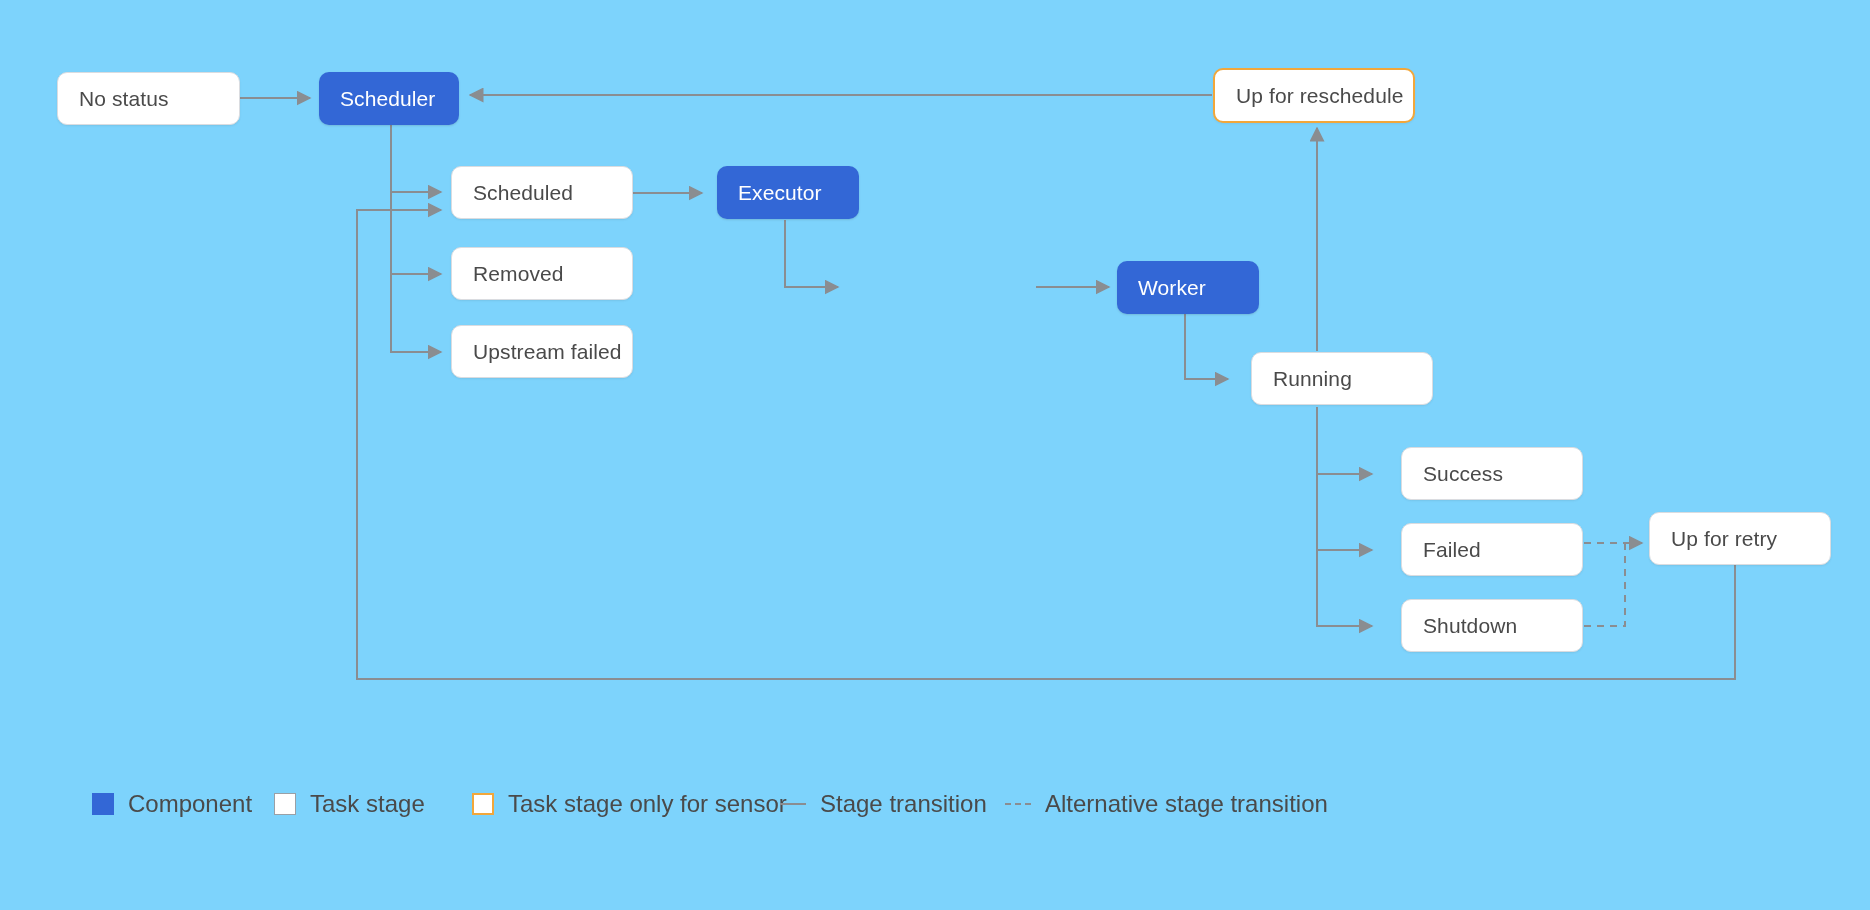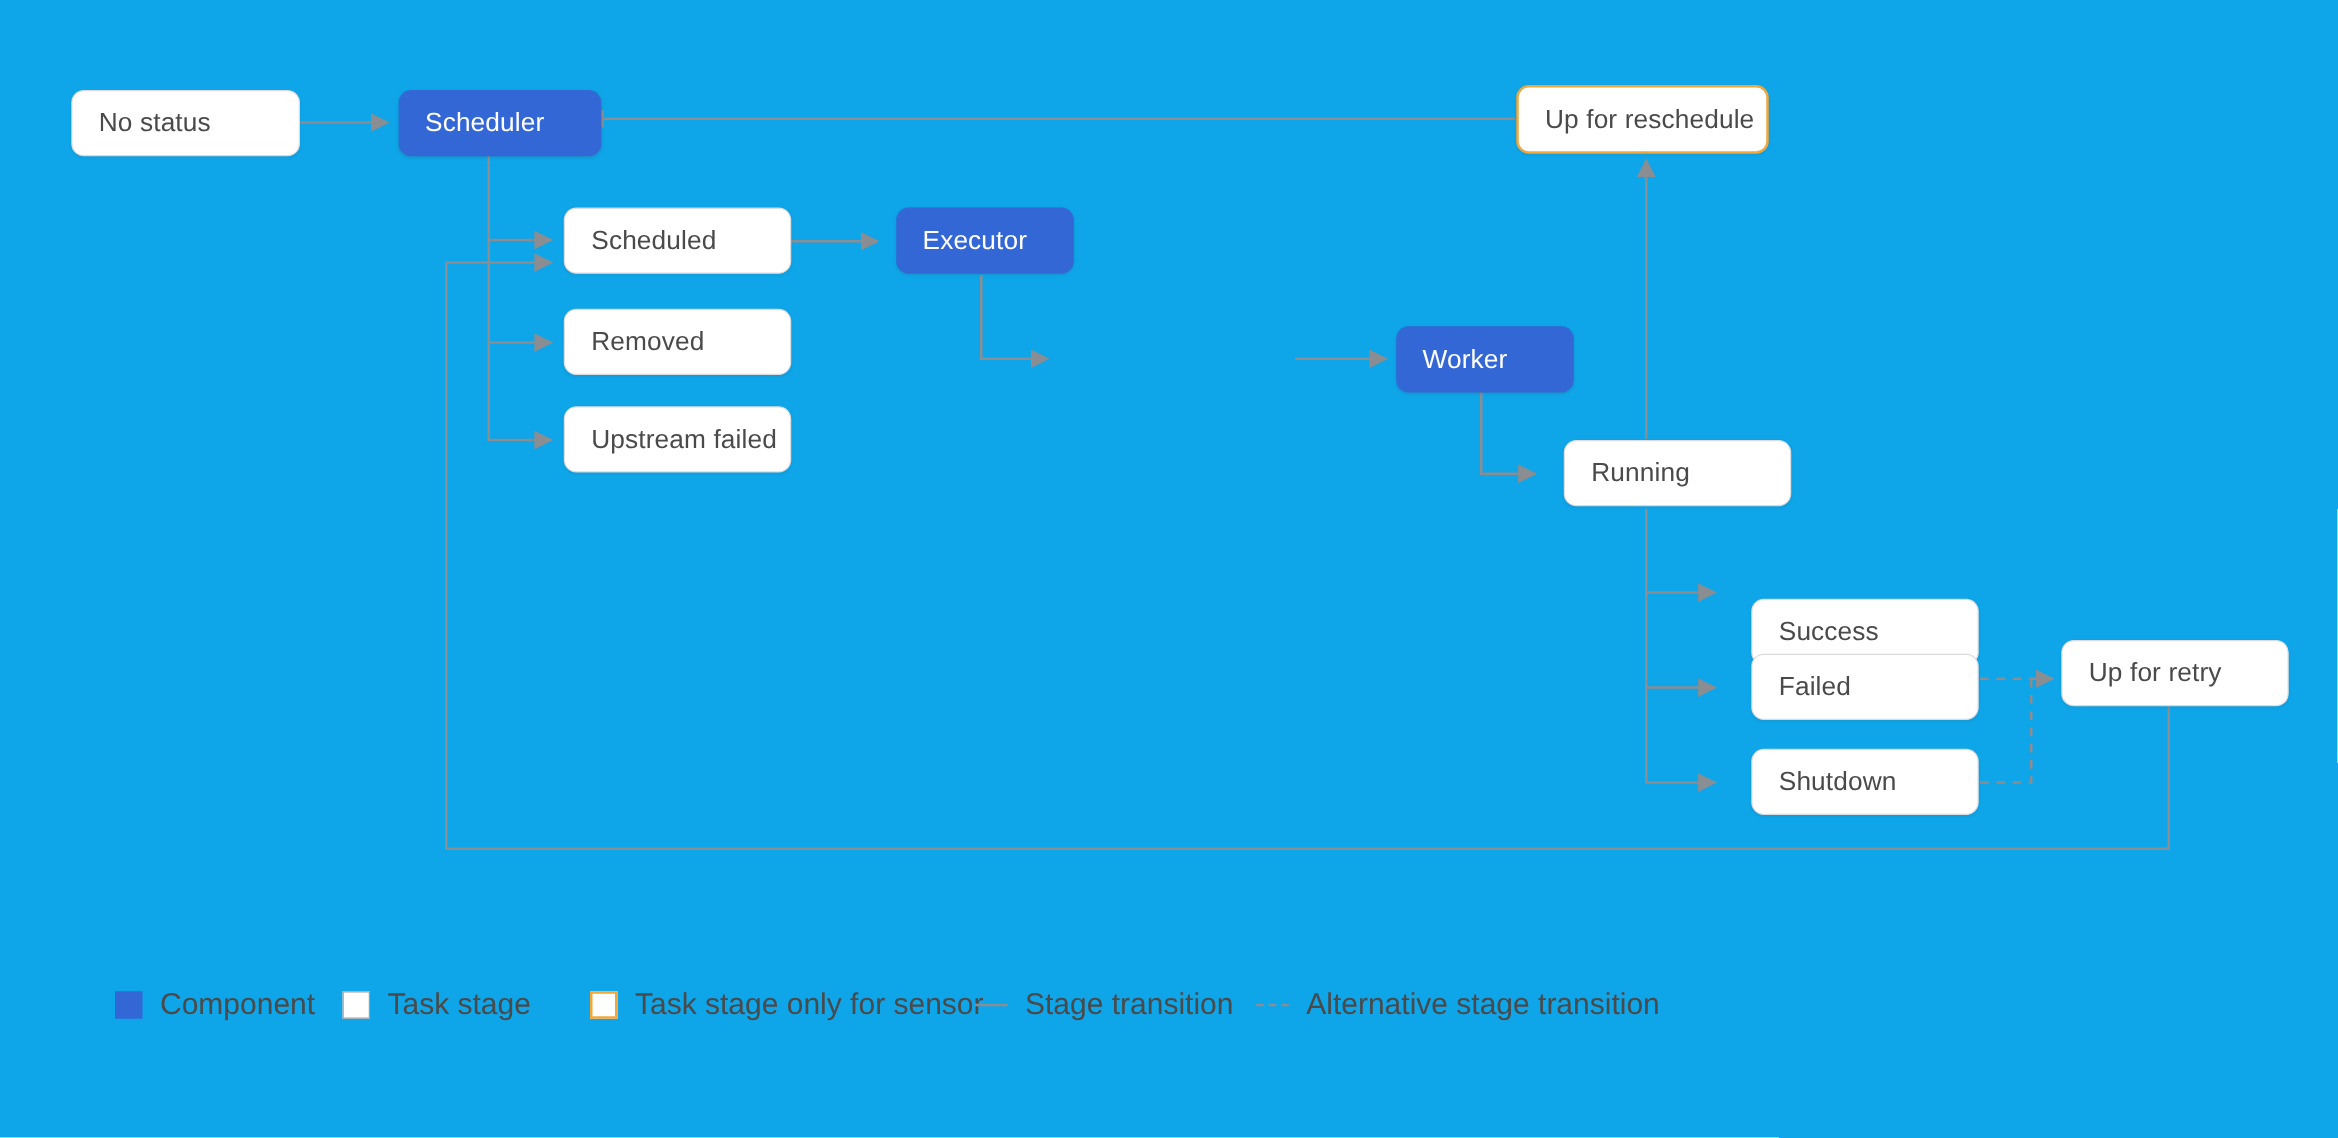--- a/index.html
+++ b/index.html
@@ -6,21 +6,21 @@
   html, body {
     margin: 0;
     padding: 0;
     background: #ffffff;
     font-family: "Liberation Sans", sans-serif;
   }
   #canvas {
     position: relative;
     width: 1870px;
     height: 910px;
-    background: #0ea5e9;
+    background: #7dd3fc;
     overflow: hidden;
   }
   #edge-layer {
     position: absolute;
     left: 0;
     top: 0;
     width: 1870px;
     height: 910px;
     pointer-events: none;
   }
@@ -146,21 +146,21 @@
       <path d="M 1584 626 L 1625 626 L 1625 543" stroke-dasharray="7 6"></path>
 
       <path d="M 1735 565 L 1735 679 L 357 679 L 357 210 L 441 210" marker-end="url(#arrow)"></path>
     </g>
   </svg>
 
   <div class="node stage" style="left:57px; top:72px; width:183px; height:53px;">
     <span>No status</span>
   </div>
 
-  <div class="node component" style="left:319px; top:72px; width:162px; height:53px;">
+  <div class="node component" style="left:319px; top:72px; width:140px; height:53px;">
     <span>Scheduler</span>
   </div>
 
   <div class="node sensor" style="left:1213px; top:68px; width:202px; height:55px;">
     <span>Up for reschedule</span>
   </div>
 
   <div class="node stage" style="left:451px; top:166px; width:182px; height:53px;">
     <span>Scheduled</span>
   </div>
@@ -179,21 +179,21 @@
   </div>
 
   <div class="node stage" style="left:451px; top:325px; width:182px; height:53px;">
     <span>Upstream failed</span>
   </div>
 
   <div class="node stage" style="left:1251px; top:352px; width:182px; height:53px;">
     <span>Running</span>
   </div>
 
-  <div class="node stage" style="left:1401px; top:447px; width:182px; height:53px;margin-top:32px;">
+  <div class="node stage" style="left:1401px; top:447px; width:182px; height:53px;">
     <span>Success</span>
   </div>
 
   <div class="node stage" style="left:1649px; top:512px; width:182px; height:53px;">
     <span>Up for retry</span>
   </div>
 
   <div class="node stage" style="left:1401px; top:523px; width:182px; height:53px;">
     <span>Failed</span>
   </div>

